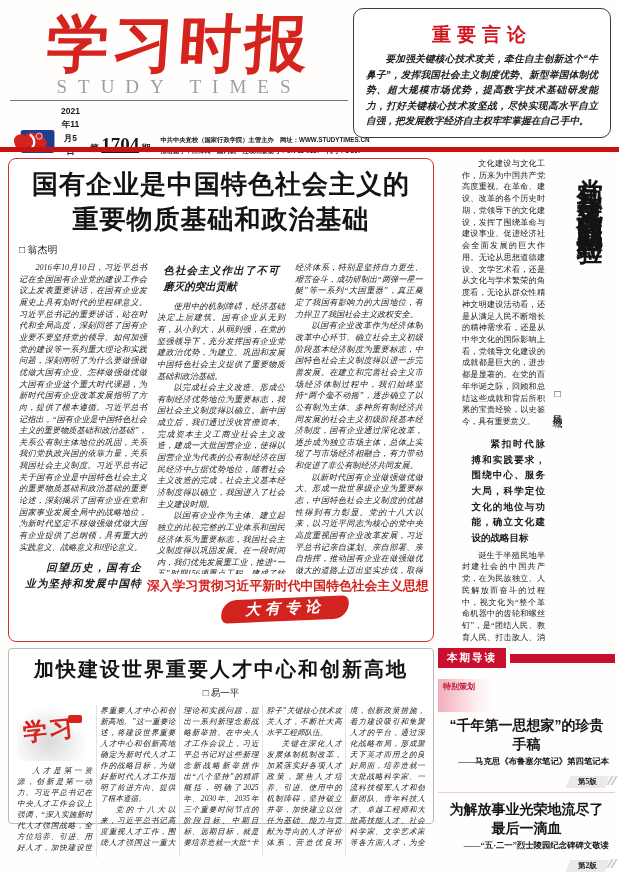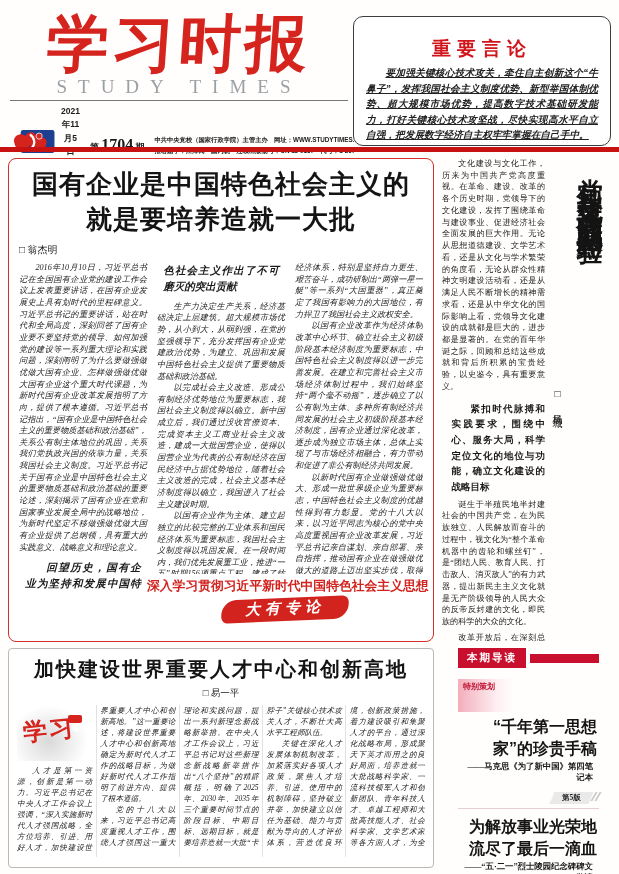--- a/index.html
+++ b/index.html
@@ -15,30 +15,30 @@
                 letter-spacing:4px; line-height:1.35; transform:skewX(-4deg);
                 font-family:"DejaVu Serif",serif; white-space:nowrap; }
   .mast-en { text-align:center; color:#9aa0a6; font-size:19px; letter-spacing:11px;
              margin-top:-10px; white-space:nowrap; }
   .mast-line { border-top:1.5px solid #777; margin:2px 0 4px; }
   .dateline { display:flex; align-items:center; gap:5px; }
   .dl-date { font-size:8.5px; font-weight:bold; text-align:center; line-height:1.6;
              font-family:"Liberation Sans",sans-serif; }
   .dl-sep { width:1px; height:24px; background:#555; }
   .dl-issue { font-size:9px; font-weight:bold; white-space:nowrap; }
-  .issue-no { font-size:16px;text-decoration:underline; }
+  .issue-no { font-size:19px;text-decoration:underline; }
   .dl-info { font-size:6.3px; font-weight:bold; line-height:1.8; white-space:nowrap;
              font-family:"Liberation Sans",sans-serif; }
-  .quote-box { position:absolute; right:8px; top:16px; width:258px; height:130px;
-               border:1.5px solid #3c3c3c; border-radius:10px; padding:19px 12px;
+  .quote-box { position:absolute; right:8px; top:8px; width:258px; height:130px;
+               border:1.5px solid #3c3c3c; border-radius:10px; padding:13px 12px;
                background:#fff; }
   .qb-title { color:#d0151c; font-size:19px; font-weight:900; text-align:center;
               letter-spacing:6px; font-family:"Liberation Sans",sans-serif; }
   .qb-body { font-size:9.7px; line-height:1.6; text-align:justify; text-indent:2em;
-             font-style:italic; font-weight:600; color:#222; margin-top:3px;text-decoration:underline; }
+             font-style:italic; font-weight:600; color:#222; margin-top:3px; }
   .red-rule { position:absolute; left:0; right:0; top:147px; height:5px; background:#c81212; }
 
   
   .main-row { position:absolute; top:158px; left:8px; right:8px; height:484px;
               display:flex; gap:8px; }
   .main-article { flex:0 0 426px; border:1.5px solid #d2302c; border-radius:8px;
                   padding:8px 10px 0; position:relative; background:#fff; }
   .ma-headline { text-align:center; font-family:"Liberation Sans",sans-serif;
                  font-weight:900; font-size:26px; line-height:1.35; color:#141414;
                  letter-spacing:1px; }
@@ -52,33 +52,33 @@
             text-align:center; padding-top:4px; }
   .banner-slogan { color:#d2231f; font-weight:900; font-size:12.8px;
                    font-family:"Liberation Sans",sans-serif; white-space:nowrap; }
   .banner-stamp { display:inline-block; margin-top:3px; background:#d2231f; color:#fff;
                   font-style:italic; font-weight:900; font-size:15px; padding:1px 24px 3px;
                   border-radius:16px 6px 16px 6px; transform:rotate(-2.5deg);
                   letter-spacing:5px; }
 
   .right-article { flex:1; display:flex; gap:5px; }
   .ra-text { flex:1; font-size:8.1px; line-height:1.45; text-align:justify; overflow:hidden; }
-  .ra-text p { text-indent:2em; margin-bottom:4px; }
+  .ra-text p { text-indent:2em; margin-bottom:4px;margin-left:20px; }
   .ra-sub { font-weight:900; font-family:"Liberation Sans",sans-serif; font-size:9.5px;
             line-height:1.65; margin:8px 0; padding-left:1em; text-indent:0; }
   .ra-byline-wrap { width:14px; display:flex; align-items:center; }
   .ra-byline { writing-mode:vertical-rl; font-size:10px; color:#222; letter-spacing:2px; }
   .ra-headline-wrap { width:42px; display:flex; justify-content:center; }
   .ra-headline { writing-mode:vertical-rl; font-family:"Liberation Sans",sans-serif;
                  font-weight:900; font-size:26px; letter-spacing:5px; color:#141414;
                  line-height:1.1; }
 
   
-  .bottom-row { position:absolute; top:648px; left:8px; right:20px; height:220px;
-                display:flex; gap:24px; }
+  .bottom-row { position:absolute; top:648px; left:8px; right:4px; height:176px;
+                display:flex; gap:4px; }
   .bottom-article { flex:0 0 426px; border:1px solid #b8b8b8; border-radius:4px;
                     padding:7px 8px 5px; background:#fff; }
   .ba-headline { text-align:center; font-family:"Liberation Sans",sans-serif;
                  font-weight:900; font-size:20px; letter-spacing:2px; color:#141414; }
   .ba-byline { text-align:center; font-size:9.5px; margin:4px 0 5px; }
   .ba-cols { column-count:5; column-gap:8px; column-rule:1px solid #e2e2e2;
              height:152px; overflow:hidden; font-size:7.6px; line-height:1.45;
              text-align:justify; font-style:italic; }
   .ba-cols p { text-indent:2em; }
   .ba-logo { height:56px; margin:0 4px 4px 0; position:relative; font-style:normal;
@@ -93,22 +93,22 @@
   .digest { flex:1; display:flex; flex-direction:column; }
   .digest-header { display:flex; align-items:center; gap:4px; margin-bottom:4px; }
   .dg-title { background:#c8102e; color:#fff; font-weight:900; font-size:10.5px;
               padding:3px 9px; letter-spacing:2px; font-family:"Liberation Sans",sans-serif; }
   .dg-bar { flex:1; height:9px; background:#c8102e; }
   .digest-section { border-bottom:1px solid #e3cfd4; padding:3px 0 4px; }
   .digest-section:last-child { border-bottom:none; }
   .dg-tag { display:inline-block; font-size:8px; font-weight:bold; color:#c01230;
             background:linear-gradient(90deg,#f2aebb,#fdeef1 70%,rgba(255,255,255,0));
             padding:2px 18px 20px 5px; font-family:"Liberation Sans",sans-serif; }
-  .dg-headline { font-family:"Liberation Sans",sans-serif; font-weight:900; font-size:16px;
-                 margin:4px 2px 1px; line-height:1.35; text-align:right; color:#141414; }
+  .dg-headline { font-family:"Liberation Sans",sans-serif; font-weight:900; font-size:14px;
+                 margin:4px 10px 1px; line-height:1.35; text-align:center; color:#141414; }
   .dg-sub { font-size:8.4px; font-weight:bold; text-align:right; margin:2px 6px 0; }
   .dg-page { text-align:right; margin-top:3px; }
   .pp { display:inline-block; background:#e9e9e9; font-size:7.5px; font-weight:bold;
         padding:1px 10px; transform:skewX(-22deg); }
   .pp span { display:inline-block; transform:skewX(22deg); }
   .slash { display:inline-block; width:2px; height:9px; background:#c9c9c9;
            transform:skewX(-30deg); margin-left:2px; vertical-align:middle; }
 </style>
 </head>
 <body>
@@ -153,27 +153,27 @@
     </div>
 
     <div class="red-rule"></div>
   </div>
 
   <div class="main-row">
 
     <div class="main-article">
       <div class="ma-headline">
         <span>国有企业是中国特色社会主义的</span><br>
-        <span>就是要培养造就一大批</span>
+        <span>重要物质基础和政治基础</span>
       </div>
       <div class="ma-byline">□ 翁杰明</div>
       <div class="ma-cols">
         <p>2016年10月10日，习近平总书记在全国国有企业党的建设工作会议上发表重要讲话，在国有企业发展史上具有划时代的里程碑意义。习近平总书记的重要讲话，站在时代和全局高度，深刻回答了国有企业要不要坚持党的领导、如何加强党的建设等一系列重大理论和实践问题，深刻阐明了为什么要做强做优做大国有企业、怎样做强做优做大国有企业这个重大时代课题，为新时代国有企业改革发展指明了方向，提供了根本遵循。习近平总书记指出，“国有企业是中国特色社会主义的重要物质基础和政治基础”，关系公有制主体地位的巩固，关系我们党执政兴国的依靠力量，关系我国社会主义制度。习近平总书记关于国有企业是中国特色社会主义的重要物质基础和政治基础的重要论述，深刻揭示了国有企业在党和国家事业发展全局中的战略地位，为新时代坚定不移做强做优做大国有企业提供了总纲领，具有重大的实践意义、战略意义和理论意义。</p>
         <p class="ma-sub">回望历史，国有企业为坚持和发展中国特色社会主义作出了不可磨灭的突出贡献</p>
-        <p>生产力决定生产关系，经济基础决定上层建筑。超大规模市场优势，从小到大，从弱到强，在党的坚强领导下，充分发挥国有企业党建政治优势，为建立、巩固和发展中国特色社会主义提供了重要物质基础和政治基础。</p>
+        <p>使用中的机制障碍，经济基础决定上层建筑。国有企业从无到有，从小到大，从弱到强，在党的坚强领导下，充分发挥国有企业党建政治优势，为建立、巩固和发展中国特色社会主义提供了重要物质基础和政治基础。</p>
         <p>以完成社会主义改造、形成公有制经济优势地位为重要标志，我国社会主义制度得以确立。新中国成立后，我们通过没收官僚资本、完成资本主义工商业社会主义改造，建成一大批国营企业，使得以国营企业为代表的公有制经济在国民经济中占据优势地位，随着社会主义改造的完成，社会主义基本经济制度得以确立，我国进入了社会主义建设时期。</p>
         <p>以国有企业作为主体、建立起独立的比较完整的工业体系和国民经济体系为重要标志，我国社会主义制度得以巩固发展。在一段时间内，我们优先发展重工业，推进“一五”时期156项重点工程，建成了纺织、一机、二机、冶金、汽车、飞机等一大批骨干企业，逐步建立了独立的比较完整的工业体系与国民经济体系，特别是坚持自力更生、艰苦奋斗，成功研制出“两弹一星一艇”等一系列“大国重器”，真正奠定了我国有影响力的大国地位，有力捍卫了我国社会主义政权安全。</p>
         <p>以国有企业改革作为经济体制改革中心环节、确立社会主义初级阶段基本经济制度为重要标志，中国特色社会主义制度得以进一步完善发展。在建立和完善社会主义市场经济体制过程中，我们始终坚持“两个毫不动摇”，逐步确立了以公有制为主体、多种所有制经济共同发展的社会主义初级阶段基本经济制度，国有企业通过深化改革，逐步成为独立市场主体，总体上实现了与市场经济相融合，有力带动和促进了非公有制经济共同发展。</p>
         <p>以新时代国有企业做强做优做大、形成一批世界级企业为重要标志，中国特色社会主义制度的优越性得到有力彰显。党的十八大以来，以习近平同志为核心的党中央高度重视国有企业改革发展，习近平总书记亲自谋划、亲自部署、亲自指挥，推动国有企业在做强做优做大的道路上迈出坚实步伐，取得显著成效。经济实力不断迈上新台阶，为全社会创造和积累了巨大财富。2020年底，全国国资系统监管企业的资产总额达到218.3万亿元，“十三五”时期，中央企业利润总额年均增长8.8%，期末资产总额达到68.8万亿元，49家中央企业进入世界500强，涌现出一批具有核心竞争力的骨干企业，建成了以载人航天、北斗导航、国产航母、港珠澳大桥、白鹤滩水电站、“奋斗者”号等为代表的具有世界先进水平的重大成果，高质量共建“一带一路”，全力推进科技自立自强，充分发挥了国有经济战略支撑作用。</p>
 
       </div>
       <div class="banner">
         <div class="banner-slogan">深入学习贯彻习近平新时代中国特色社会主义思想</div>
         <div class="banner-stamp">大有专论</div>
       </div>
@@ -214,21 +214,21 @@
 
     <div class="digest">
       <div class="digest-header">
         <span class="dg-title">本期导读</span>
         <span class="dg-bar"></span>
       </div>
 
       <div class="digest-section">
         <span class="dg-tag">特别策划</span>
         <div class="dg-headline">“千年第一思想家”的珍贵手稿</div>
-        <div class="dg-sub">——马克思《为了新中国》第四笔记本</div>
+        <div class="dg-sub">——马克思《布鲁塞尔笔记》第四笔记本</div>
         <div class="dg-page">
           <span class="pp"><span>第5版</span></span><span class="slash"></span><span class="slash"></span>
         </div>
       </div>
 
       <div class="digest-section">
         <div class="dg-headline">为解放事业光荣地流尽了最后一滴血</div>
         <div class="dg-sub">——“五·二一”烈士陵园纪念碑碑文敬读</div>
         <div class="dg-page">
           <span class="pp"><span>第2版</span></span><span class="slash"></span><span class="slash"></span>

